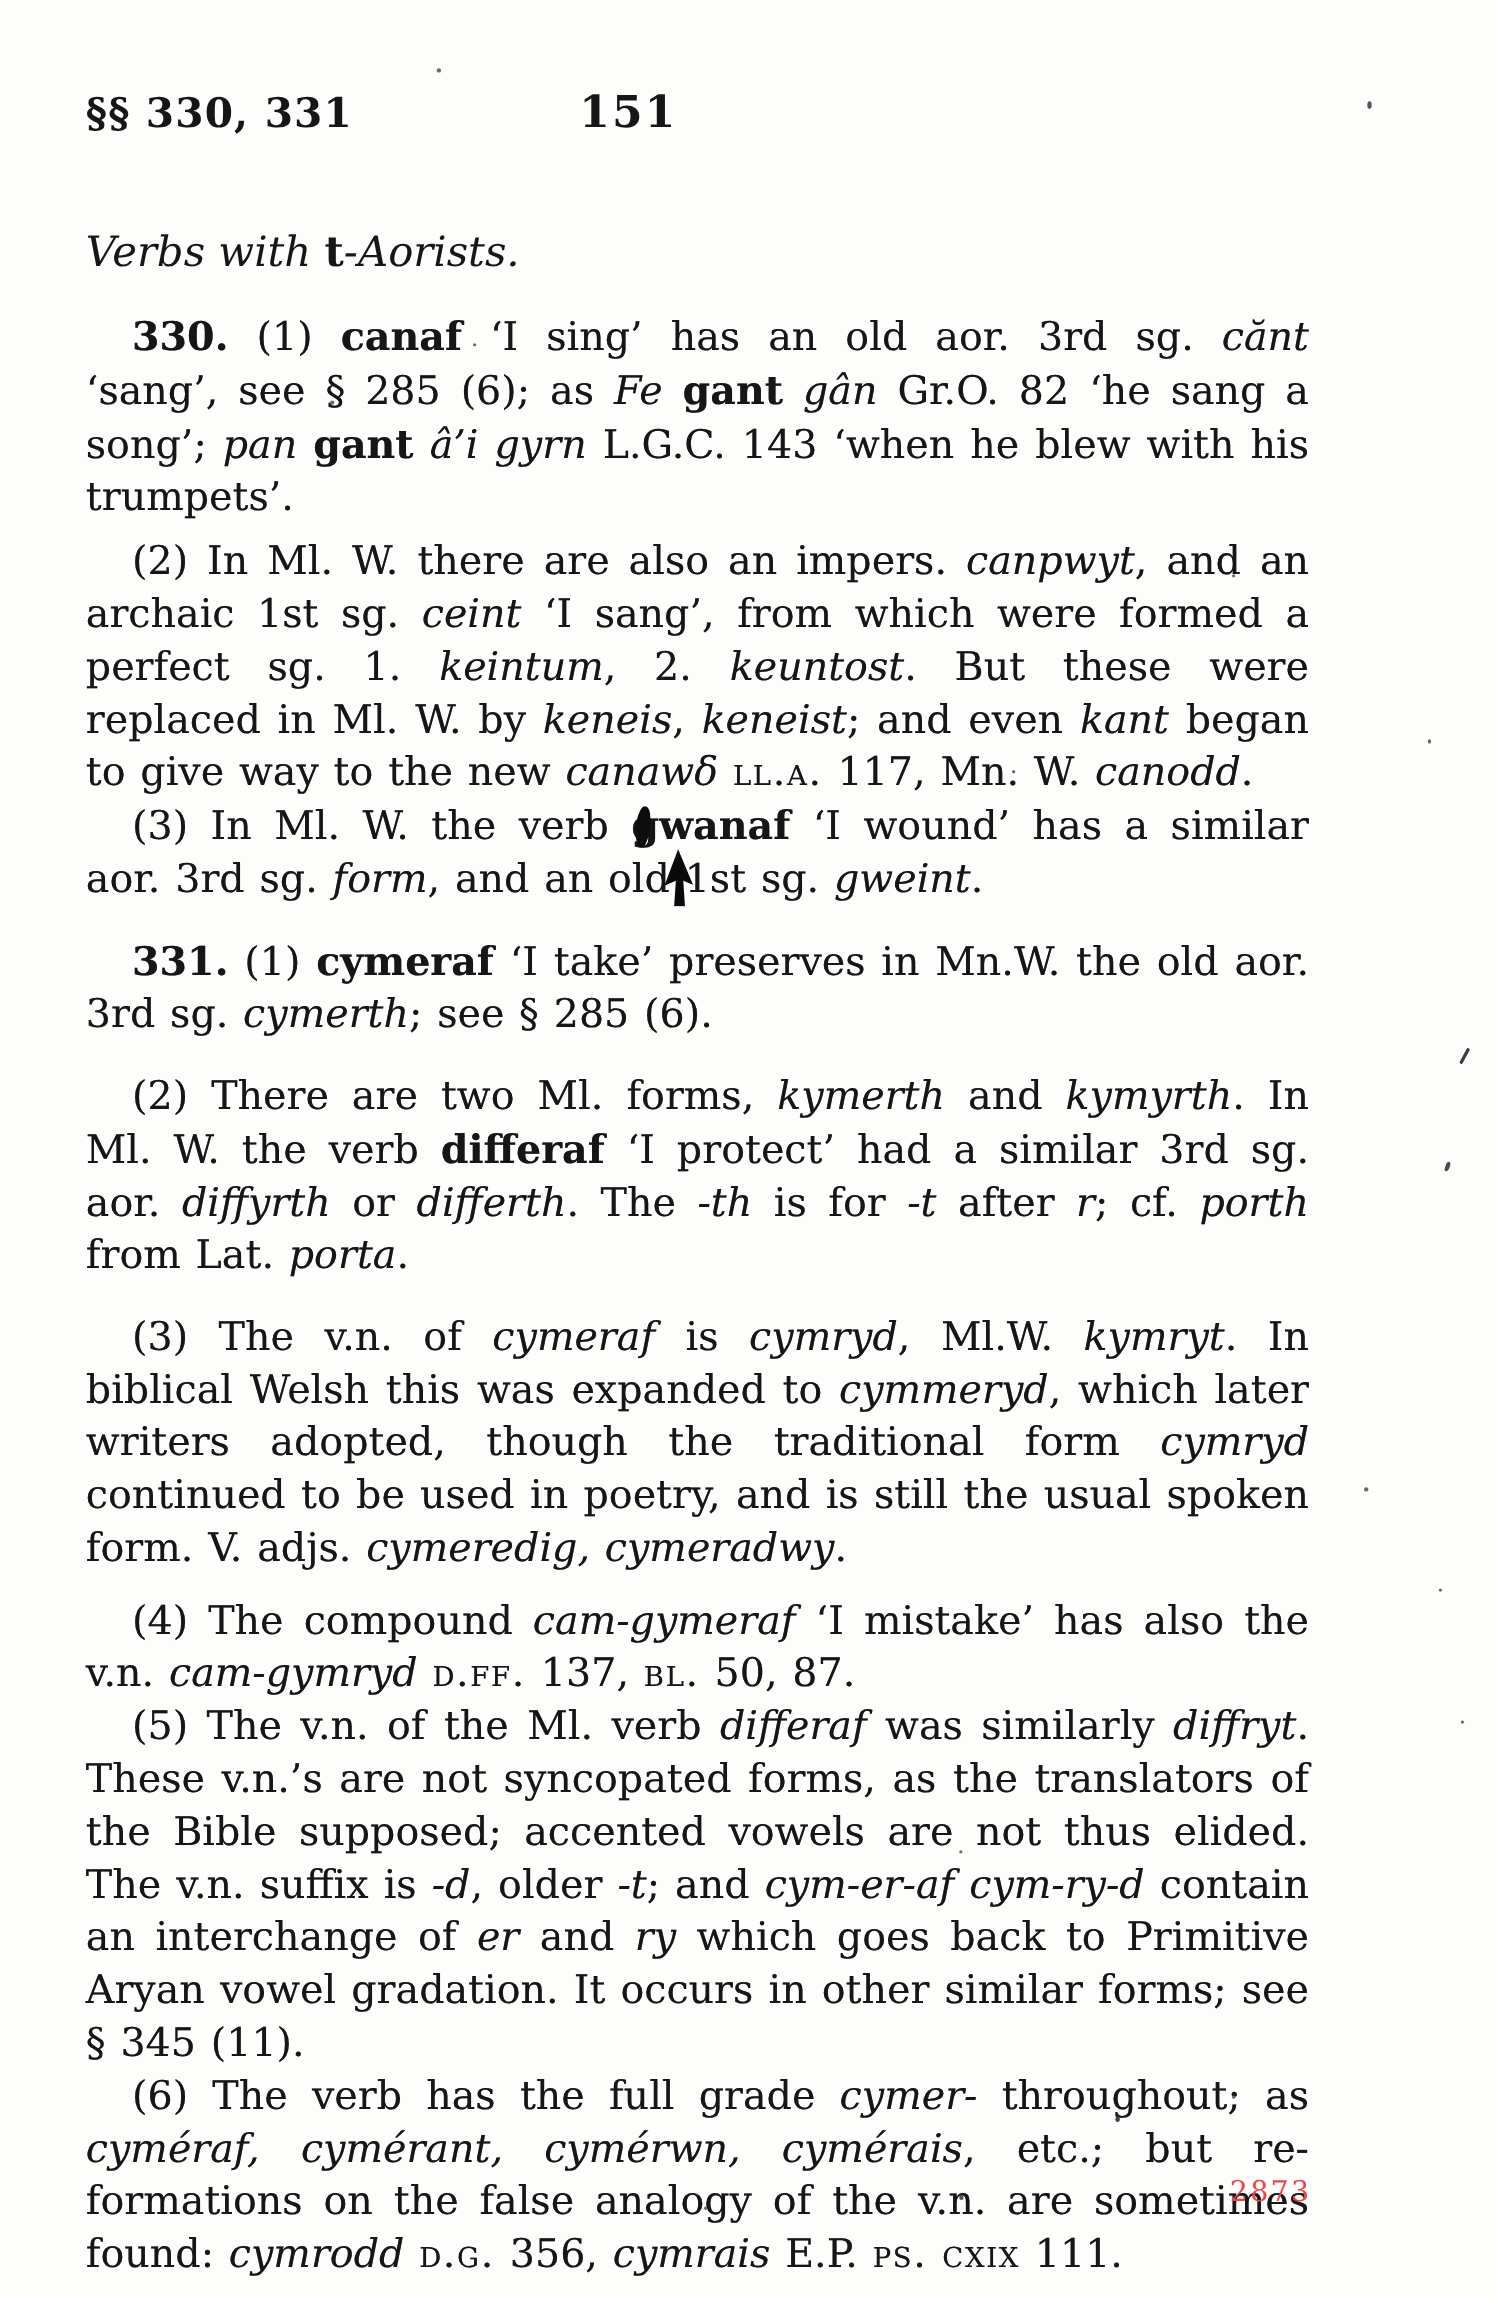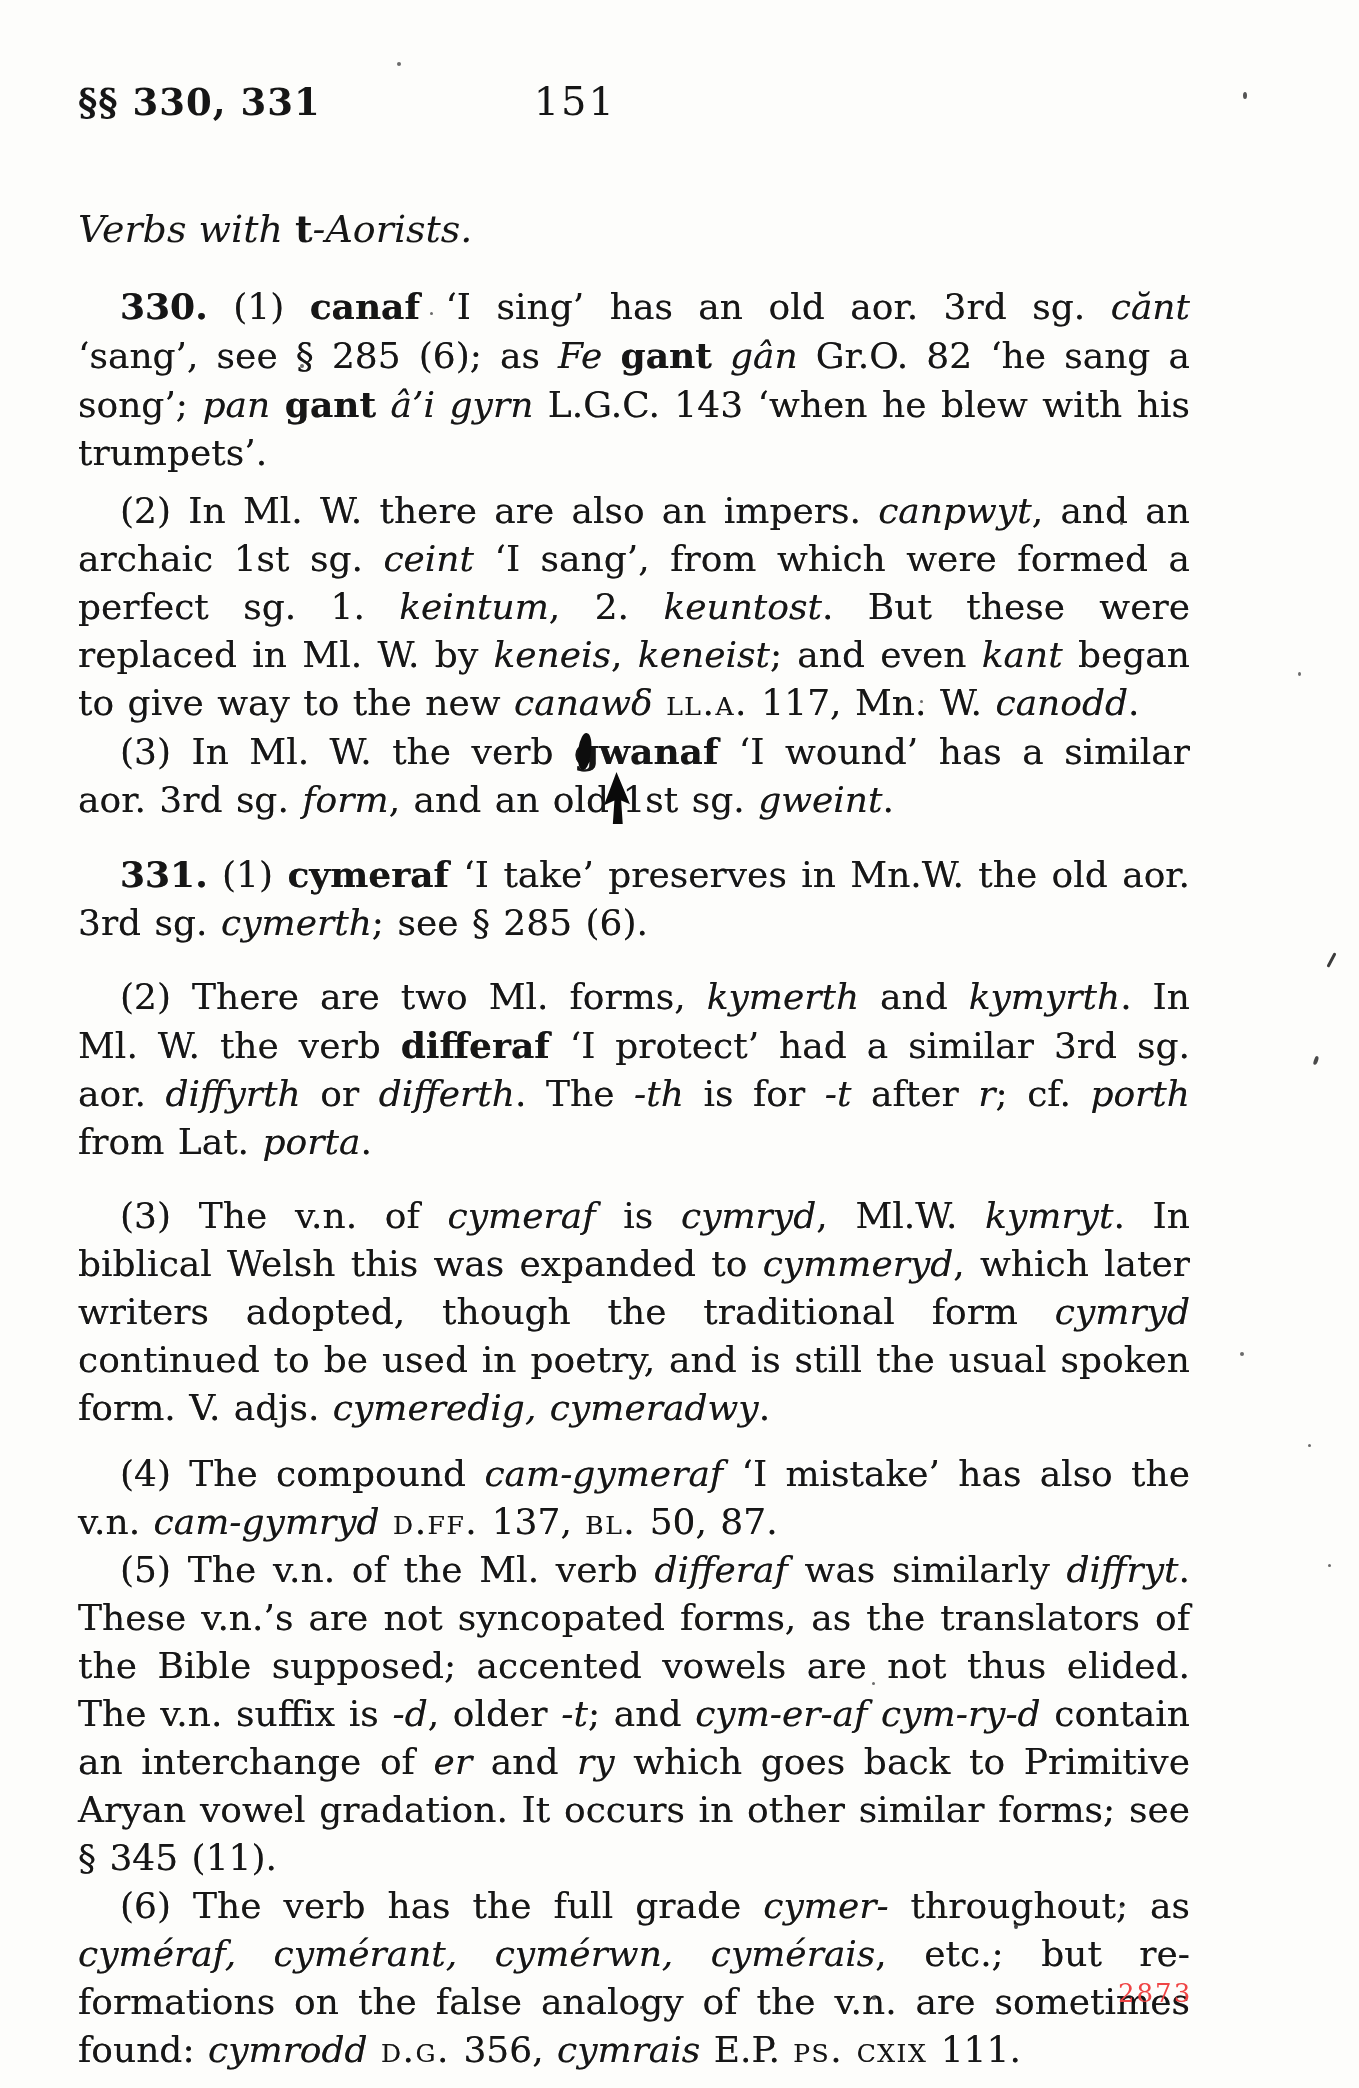--- a/index.html
+++ b/index.html
@@ -24,21 +24,21 @@
   .running-header {
     position:absolute;
     left:0; top:78px;
     width:100%;
     display:flex;
     align-items:baseline;
     gap:38px;
   }
   .hdr-left  { font-weight:bold; font-size:37px; letter-spacing:1px; width:320px; }
   .hdr-center{ flex:1; text-align:center; font-size:41px; letter-spacing:9px; padding-right:30px; }
-  .hdr-right { font-weight:normal; font-size:40px; text-align:right; width:180px; letter-spacing:2px; }
+  .hdr-right { font-weight:bold; font-size:40px; text-align:right; width:180px; letter-spacing:2px; }
 
   
   .section-heading {
     position:absolute;
     left:0; top:206px;
     width:100%;
     text-align:left;
     font-size:38px;
   }
 

